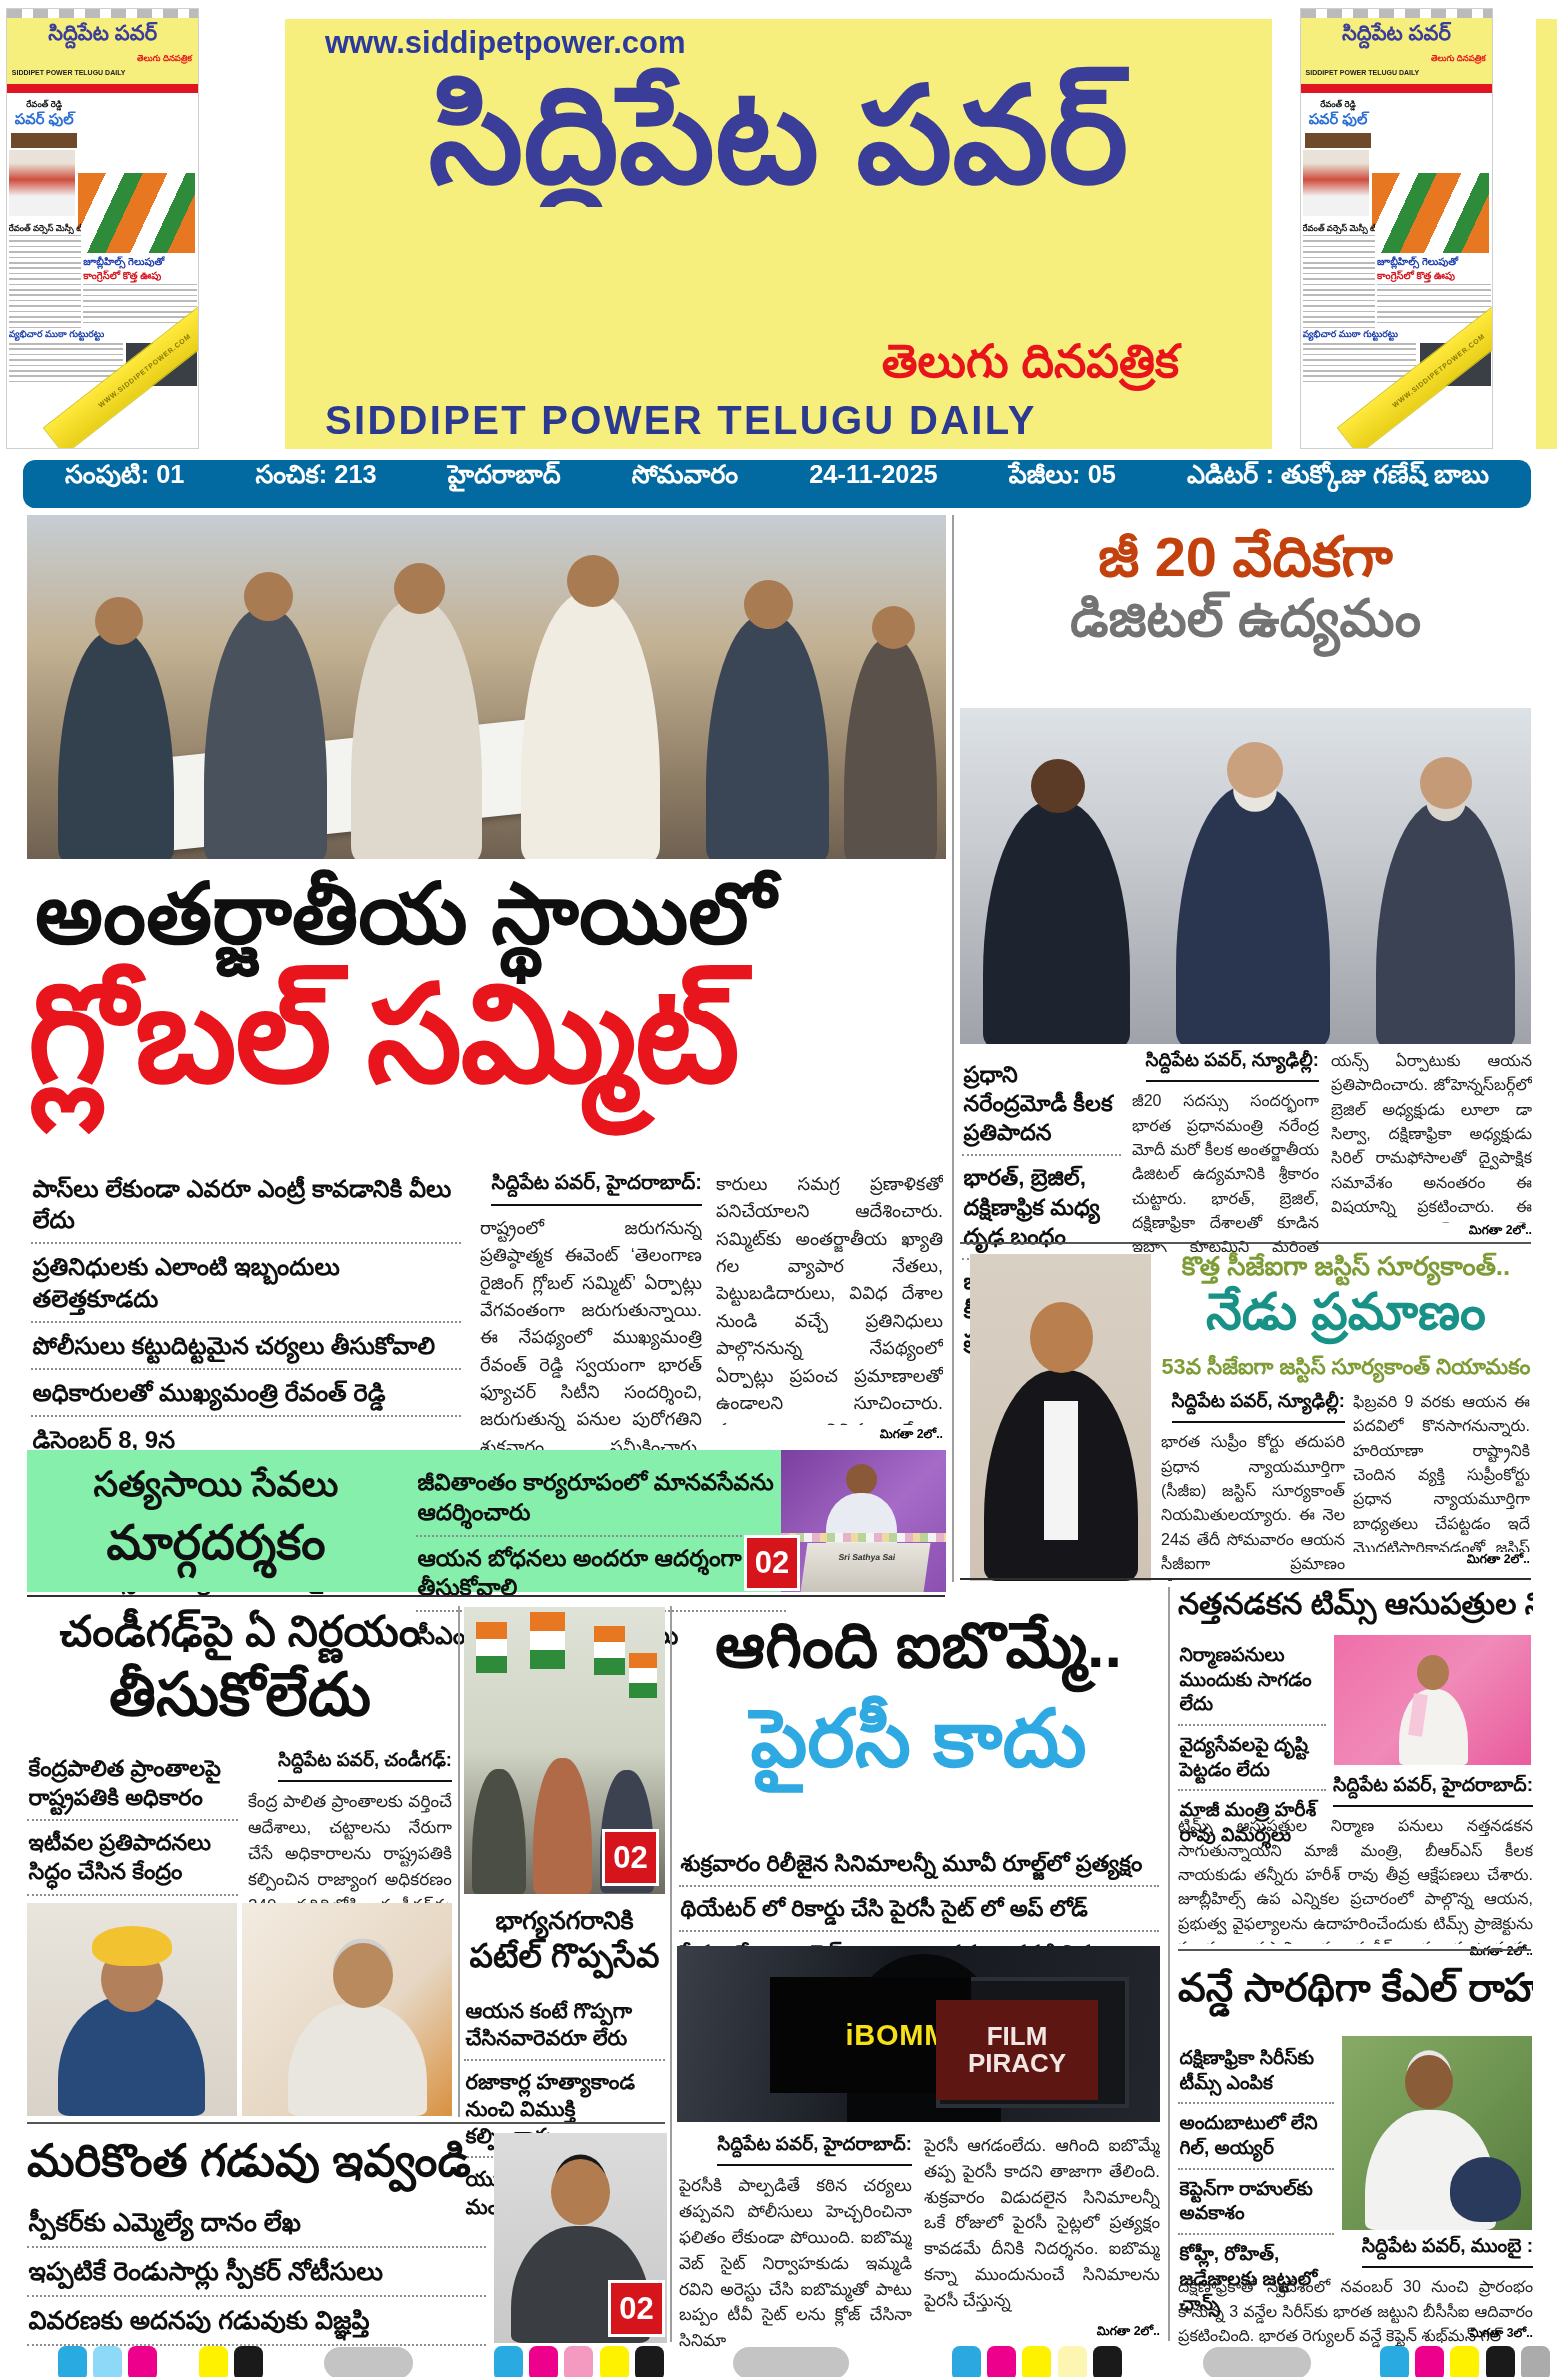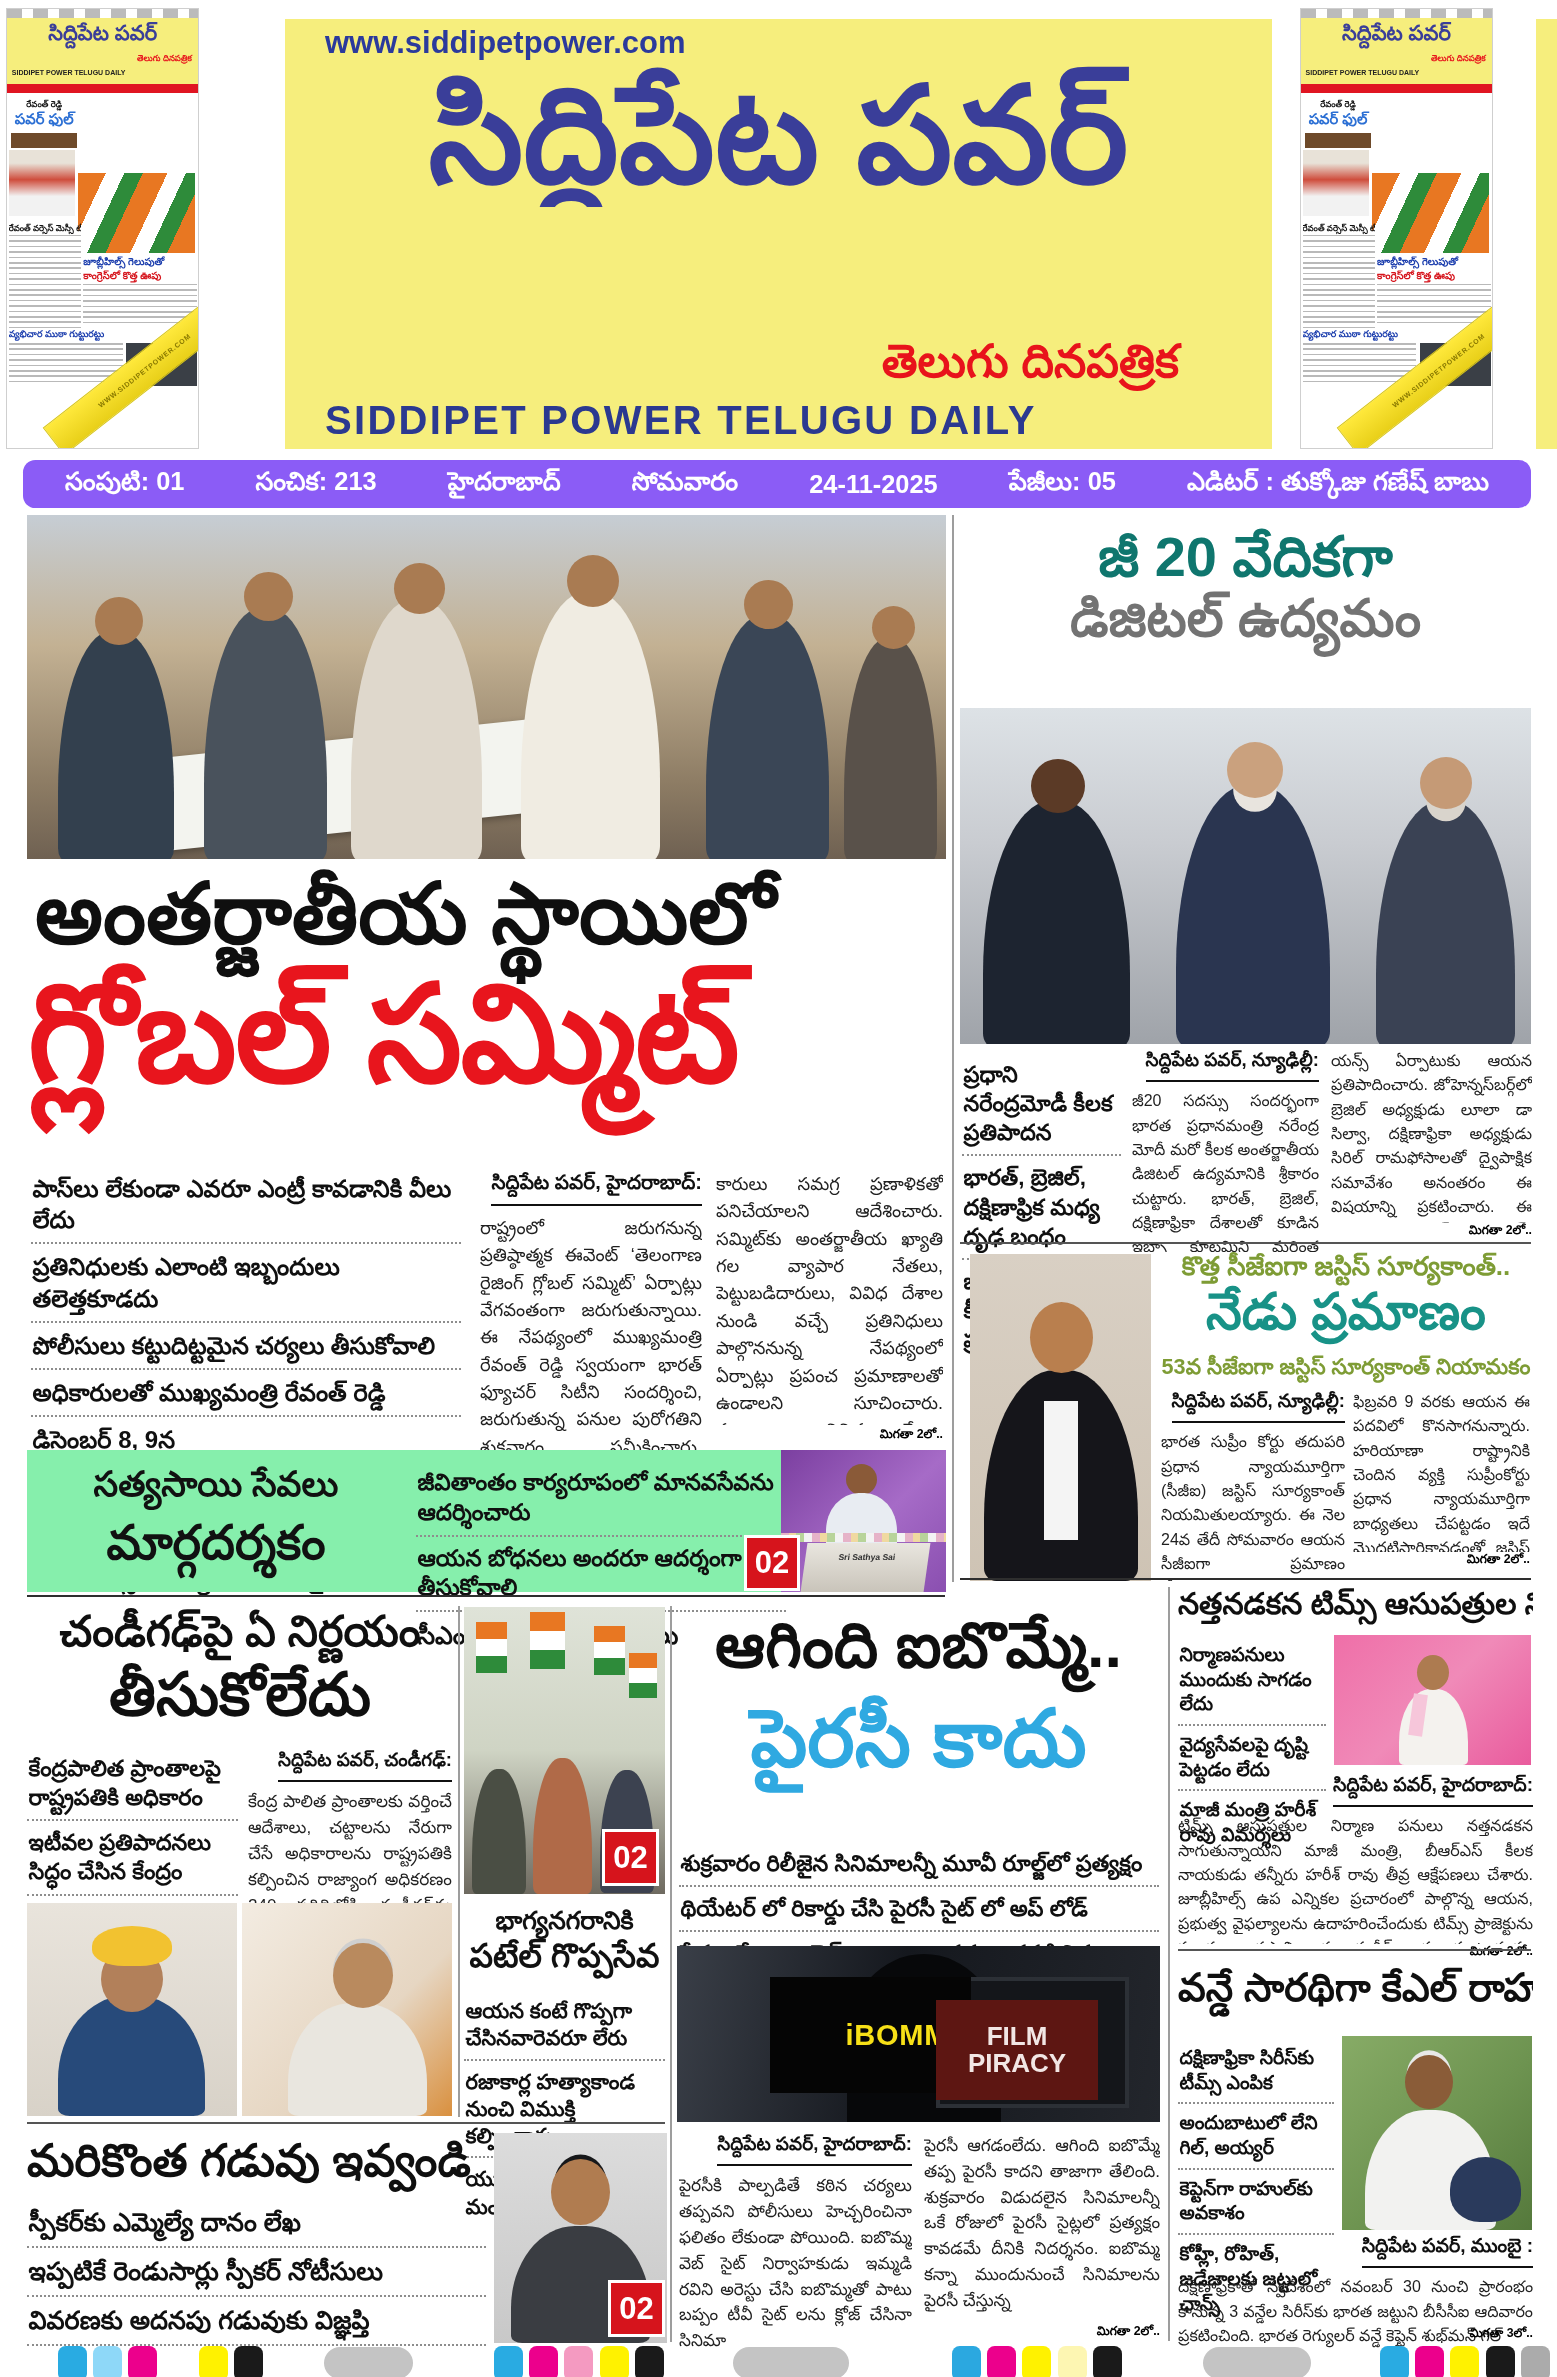--- a/index.html
+++ b/index.html
@@ -22,21 +22,21 @@
   .head{position:absolute;border-radius:50%;background:#a97b52}
   .dot{display:inline-block;width:29px;height:35px;border-radius:7.7px;margin-right:6.2px}
   .regbar{position:absolute;background:#C4C4C4;height:32px;border-radius:16px}
   
   .mast{position:absolute;left:285px;top:19px;width:987px;height:430px;background:#F6EE7D}
   .mast-url{position:absolute;left:40px;top:6.2px;font-size:31px;font-weight:800;color:#2B3A9C}
   .mast-title{position:absolute;left:0;top:46px;width:100%;text-align:center;font-size:135px;font-weight:800;color:#3A3E99;line-height:1.05;white-space:nowrap;overflow:hidden}
   .mast-tag{position:absolute;right:93px;top:315px;font-size:46px;font-weight:800;color:#E8131B}
   .mast-sub{position:absolute;left:40px;top:379px;font-size:40px;font-weight:800;color:#2B3990;letter-spacing:2.3px;white-space:nowrap}
   
-  .infobar{position:absolute;left:23px;top:460px;width:1508px;height:48px;background:#8b5cf6;border-radius:12.3px;display:flex;align-items:center;justify-content:space-between;padding:0 42px;color:#fff;font-weight:800;font-size:25.4px;white-space:nowrap}
+  .infobar{position:absolute;left:23px;top:460px;width:1508px;height:48px;background:#0369a1;border-radius:12.3px;display:flex;justify-content:space-between;padding:0 42px;color:#fff;font-weight:800;font-size:25.4px;white-space:nowrap}
   
   .thumb{position:absolute;top:7.7px;width:193px;height:441px;background:#fff;border:0.8px solid #cfcfcf;overflow:hidden;font-weight:800}
   .t-mast{position:relative;width:100%;height:66px;background:#F6EE7D}
   .t-title{position:absolute;left:0;top:3.1px;width:100%;text-align:center;font-size:21px;color:#3A3E99;white-space:nowrap;overflow:hidden}
   .t-tag{position:absolute;right:6.2px;top:35px;font-size:8.5px;color:#E8131B;white-space:nowrap}
   .t-sub{position:absolute;left:4.6px;top:51px;font-size:7px;color:#222;white-space:nowrap}
   .t-red{width:100%;height:9.3px;background:#E01522}
   .t-kick{font-size:8.5px;color:#111;text-align:center;margin-top:3.1px;white-space:nowrap;overflow:hidden}
   .t-pf{font-size:14.7px;color:#2B6FD4;text-align:center;white-space:nowrap;overflow:hidden}
   .t-brown{width:66px;height:15.4px;background:#6E4A2A;margin:1.5px auto}
@@ -207,21 +207,21 @@
       <div style="position:absolute;left:23px;top:93px;width:123px;height:49px;background:linear-gradient(180deg,#e9e6df,#c9c4ba);transform:skewX(-8deg)">
         <div style="font-size:8.5px;color:#333;text-align:center;margin-top:9.3px;font-weight:700">Sri Sathya Sai</div>
       </div>
       <div style="position:absolute;left:0;top:83px;width:165px;height:9.3px;background:repeating-linear-gradient(90deg,#e6b3c8 0 7.7px,#f0d9a0 7.7px 15.4px,#b8d49a 15.4px 23px,#f3f3f3 23px 31px)"></div>
     </div>
     <div class="badge" style="left:717px;top:85px;width:56px;height:56px">02</div>
   </div>
 
   <div class="rule-v" style="left:952px;top:515px;height:1067px"></div>
 
-  <div class="abs ctr nowrap" style="left:960px;top:524px;width:571px;font-size:56px;font-weight:800;color:#0f766e">జీ 20 వేదికగా</div>
+  <div class="abs ctr nowrap" style="left:960px;top:524px;width:571px;font-size:56px;font-weight:800;color:#c2410c">జీ 20 వేదికగా</div>
   <div class="abs ctr nowrap" style="left:960px;top:588px;width:571px;font-size:52px;font-weight:800;color:#737373">డిజిటల్ ఉద్యమం</div>
 
   <div class="photo" style="left:960px;top:708px;width:571px;height:336px;background:linear-gradient(180deg,#dde2e6 0%,#c9ccd1 40%,#9fa3a9 100%)">
     <div class="sil" style="left:23px;top:93px;width:147px;height:247px;background:#1d2430"></div>
     <div class="head" style="left:71px;top:51px;width:54px;height:54px;background:#5b3a26"></div>
     <div class="sil" style="left:216px;top:77px;width:154px;height:262px;background:#2a3550"></div>
     <div class="head" style="left:267px;top:34px;width:56px;height:56px;background:#caa17e;box-shadow:0 20px 0 -6.2px #e8e4de"></div>
     <div class="sil" style="left:416px;top:93px;width:139px;height:247px;background:#3a4254"></div>
     <div class="head" style="left:460px;top:49px;width:52px;height:52px;background:#c59a76;box-shadow:0 18.5px 0 -6.2px #d9d4cc"></div>
   </div>

